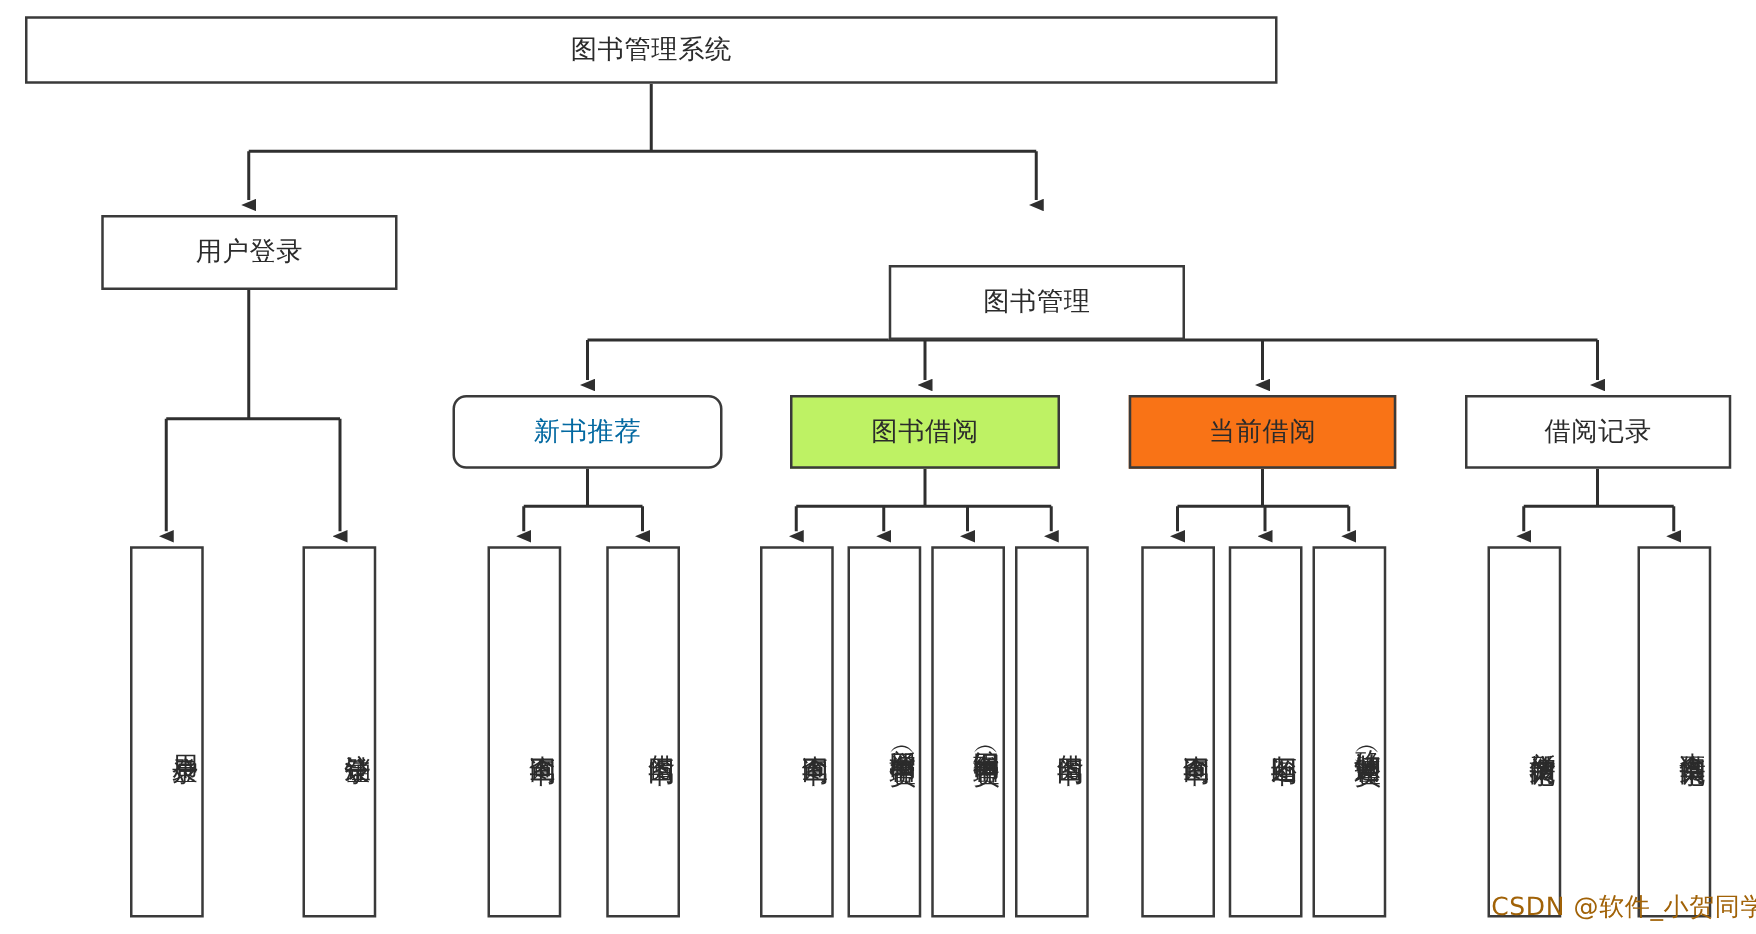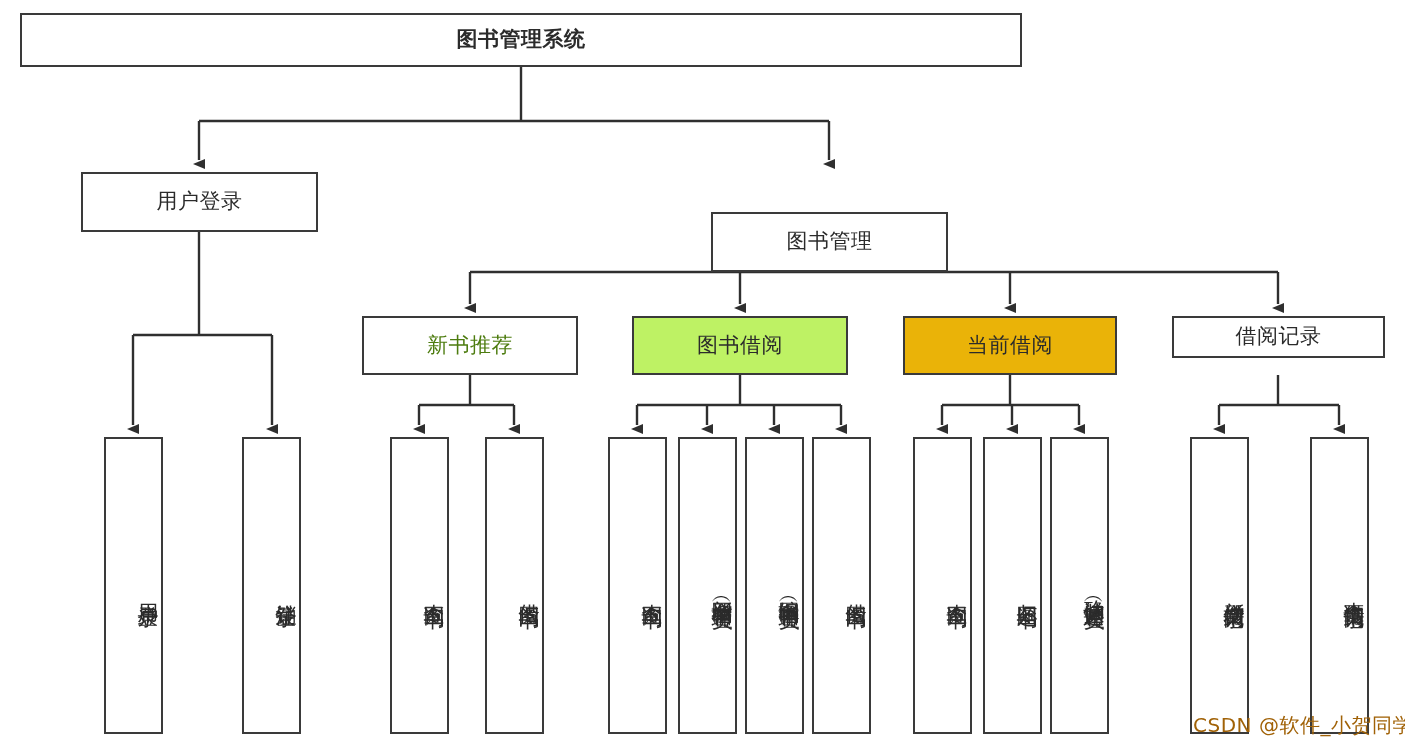--- a/index.html
+++ b/index.html
@@ -108,39 +108,39 @@
         <line x1="1012" y1="405" x2="1012" y2="425" marker-end="url(#arrow)"></line>
         <line x1="1079" y1="405" x2="1079" y2="425" marker-end="url(#arrow)"></line>
         <line x1="1278" y1="375" x2="1278" y2="405"></line>
         <line x1="1219" y1="405" x2="1339" y2="405"></line>
         <line x1="1219" y1="405" x2="1219" y2="425" marker-end="url(#arrow)"></line>
         <line x1="1339" y1="405" x2="1339" y2="425" marker-end="url(#arrow)"></line>
       </g>
   </svg>
 
   <div id="nodes-layer">
-      <div class="node h" style="left: 20px; top: 13px; width: 1002px; height: 54px; border-color: rgb(58, 58, 58); background: rgb(255, 255, 255); color: rgb(43, 43, 43); font-weight: bold;">
+      <div class="node h" style="left: 20px; top: 13px; width: 1002px; height: 54px; border-color: rgb(58, 58, 58); background: rgb(255, 255, 255); color: rgb(43, 43, 43);">
         <span class="label">图书管理系统</span>
       </div>
       <div class="node h" style="left: 81px; top: 172px; width: 237px; height: 60px; border-color: rgb(58, 58, 58); background: rgb(255, 255, 255); color: rgb(43, 43, 43);">
         <span class="label">用户登录</span>
       </div>
       <div class="node h" style="left: 711px; top: 172px; width: 237px; height: 60px; border-color: rgb(58, 58, 58); background: rgb(255, 255, 255); color: rgb(43, 43, 43); margin-top: 40px;">
         <span class="label">图书管理</span>
       </div>
-      <div class="node h" style="left: 362px; top: 316px; width: 216px; height: 59px; border-color: rgb(58, 58, 58); background: rgb(255, 255, 255); color: #4d7c0f;">
+      <div class="node h" style="left: 362px; top: 316px; width: 216px; height: 59px; border-color: rgb(58, 58, 58); background: rgb(255, 255, 255); color: #0369a1; border-radius: 11px;">
         <span class="label">新书推荐</span>
       </div>
       <div class="node h" style="left: 632px; top: 316px; width: 216px; height: 59px; border-color: rgb(58, 58, 58); background: #bef264; color: rgb(43, 43, 43);">
         <span class="label">图书借阅</span>
       </div>
-      <div class="node h" style="left: 903px; top: 316px; width: 214px; height: 59px; border-color: rgb(58, 58, 58); background: #eab308; color: rgb(43, 43, 43);">
+      <div class="node h" style="left: 903px; top: 316px; width: 214px; height: 59px; border-color: rgb(58, 58, 58); background: #f97316; color: rgb(43, 43, 43);">
         <span class="label">当前借阅</span>
       </div>
-      <div class="node h" style="left: 1172px; top: 316px; width: 213px; height: 42px; border-color: rgb(58, 58, 58); background: rgb(255, 255, 255); color: rgb(43, 43, 43);">
+      <div class="node h" style="left: 1172px; top: 316px; width: 213px; height: 59px; border-color: rgb(58, 58, 58); background: rgb(255, 255, 255); color: rgb(43, 43, 43);">
         <span class="label">借阅记录</span>
       </div>
       <div class="node v" style="left: 104px; top: 437px; width: 59px; height: 297px; border-color: rgb(58, 58, 58); background: rgb(255, 255, 255); color: rgb(43, 43, 43);">
         <span class="label">用户登录</span>
       </div>
       <div class="node v" style="left: 242px; top: 437px; width: 59px; height: 297px; border-color: rgb(58, 58, 58); background: rgb(255, 255, 255); color: rgb(43, 43, 43);">
         <span class="label">注销登录</span>
       </div>
       <div class="node v" style="left: 390px; top: 437px; width: 59px; height: 297px; border-color: rgb(58, 58, 58); background: rgb(255, 255, 255); color: rgb(43, 43, 43);">
         <span class="label">查询图书</span>

